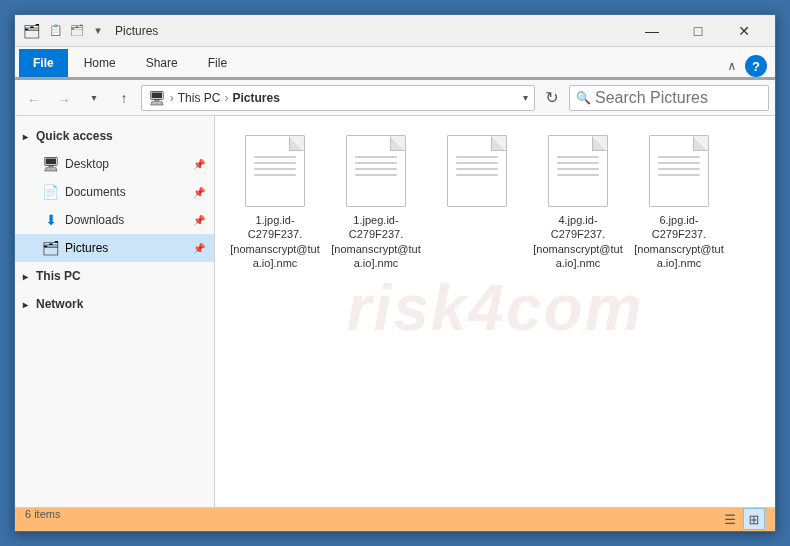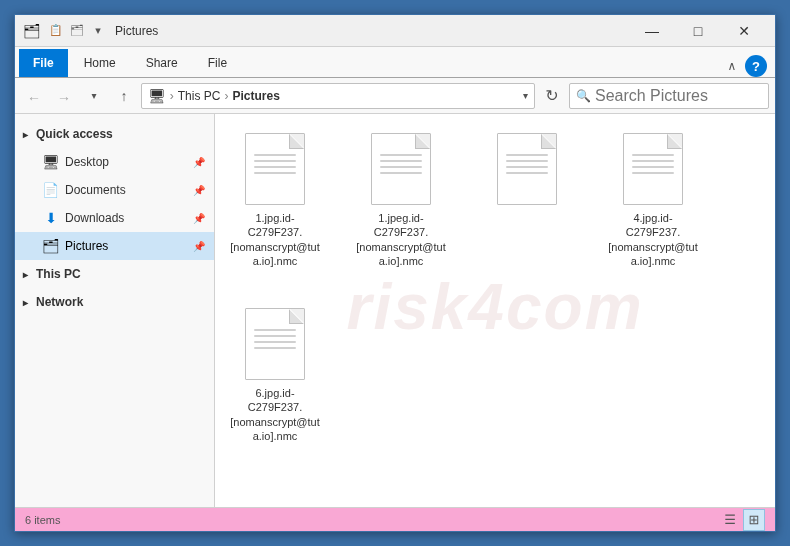--- a/index.html
+++ b/index.html
@@ -57,21 +57,21 @@
     }
     .title-ctrl-btn {
       width: 46px; height: 32px;
       border: none; background: none; cursor: pointer;
       font-size: 14px; color: #333;
       display: flex; align-items: center; justify-content: center;
     }
     
     .ribbon {
       background: #f8f8f8;
-      border-bottom: 1px solid #a3a3a3;
+      border-bottom: 3px solid #a3a3a3;
       flex-shrink: 0;
     }
     .ribbon-tabs {
       display: flex;
       height: 30px;
       align-items: flex-end;
       padding: 0 4px;
       gap: 2px;
     }
     .ribbon-tab {
@@ -216,21 +216,21 @@
       font-style: italic;
       pointer-events: none;
       white-space: nowrap;
       letter-spacing: 2px;
       user-select: none;
       z-index: 0;
     }
     .file-grid {
       display: flex;
       flex-wrap: wrap;
-      gap: 26px;
+      gap: 1px;
       position: relative;
       z-index: 1;
     }
     .file-item {
       width: 100px;
       display: flex;
       flex-direction: column;
       align-items: center;
       padding: 4px;
       cursor: pointer;
@@ -286,24 +286,23 @@
       font-size: 11px;
       color: #333;
       text-align: center;
       word-break: break-word;
       line-height: 1.3;
       margin-top: 2px;
     }
     
     .status-bar {
       height: 24px;
-      background: #f9a8d4;
+      background: #fdba74;
       border-top: 1px solid #d0d0d0;
       display: flex;
-      align-items: center;
       padding: 0 10px;
       font-size: 11px;
       color: #555;
       flex-shrink: 0;
     }
     .status-right {
       margin-left: auto;
       display: flex; gap: 2px;
     }
     .view-btn {

